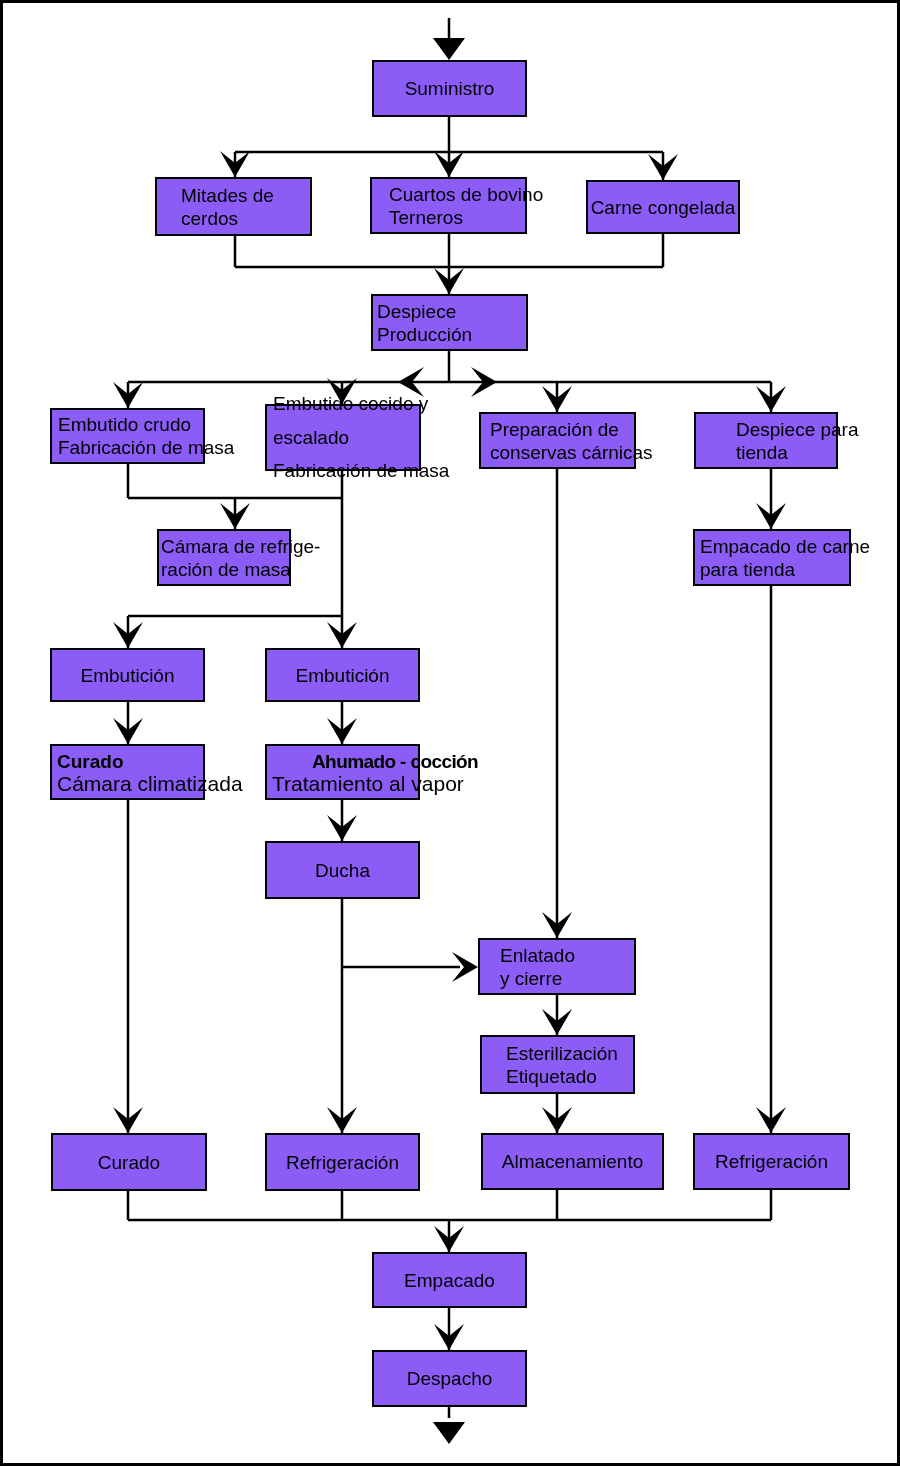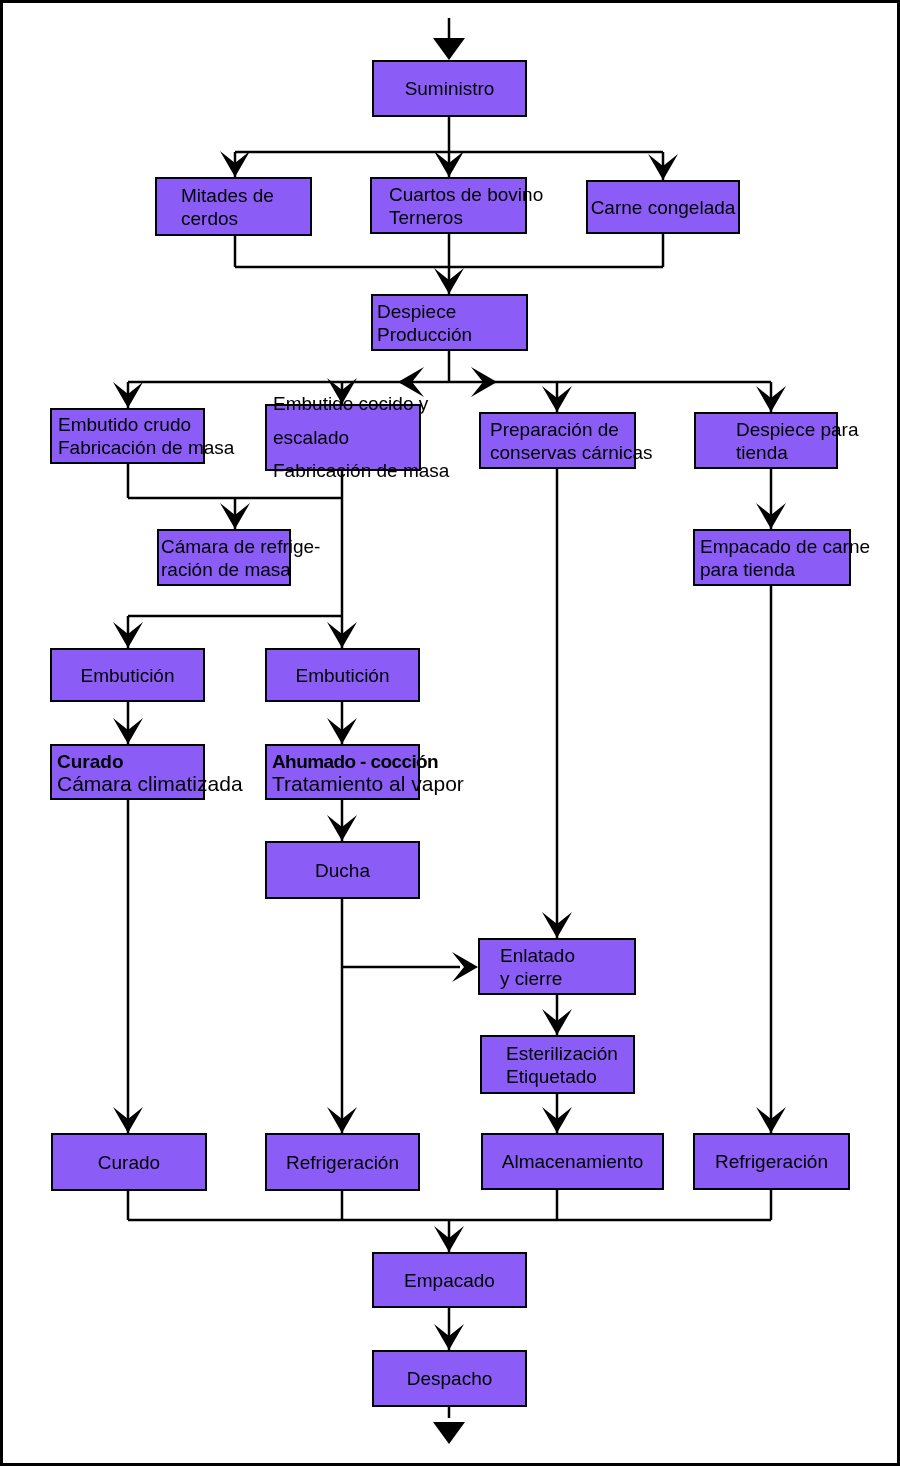--- a/index.html
+++ b/index.html
@@ -17,21 +17,21 @@
     align-items:flex-start;
     padding:2px 4px;
     font-size:19px;
     line-height:23px;
     overflow:visible;
   }
   .node.center{align-items:center;text-align:center;}
   .node.tight{line-height:21.5px;gap:12px;}
   .ln{white-space:nowrap;display:block;}
   .ln.b{font-weight:bold;}
-  .ln.fit{letter-spacing:-0.6px;}
+  .ln.fit{letter-spacing:-0.6px;margin-left:40px;}
   .ln.sub{font-size:21px;line-height:22px;}
 </style>
 </head>
 <body>
 
 <svg id="wires" class="wires" width="900" height="1466" viewBox="0 0 900 1466">
     <line x1="449" y1="18" x2="449" y2="42" stroke="#000000" stroke-width="2.5"></line>
     <line x1="449" y1="117" x2="449" y2="152" stroke="#000000" stroke-width="2.5"></line>
     <line x1="235" y1="152" x2="663" y2="152" stroke="#000000" stroke-width="2.5"></line>
     <line x1="235" y1="152" x2="235" y2="177" stroke="#000000" stroke-width="2.5"></line>

